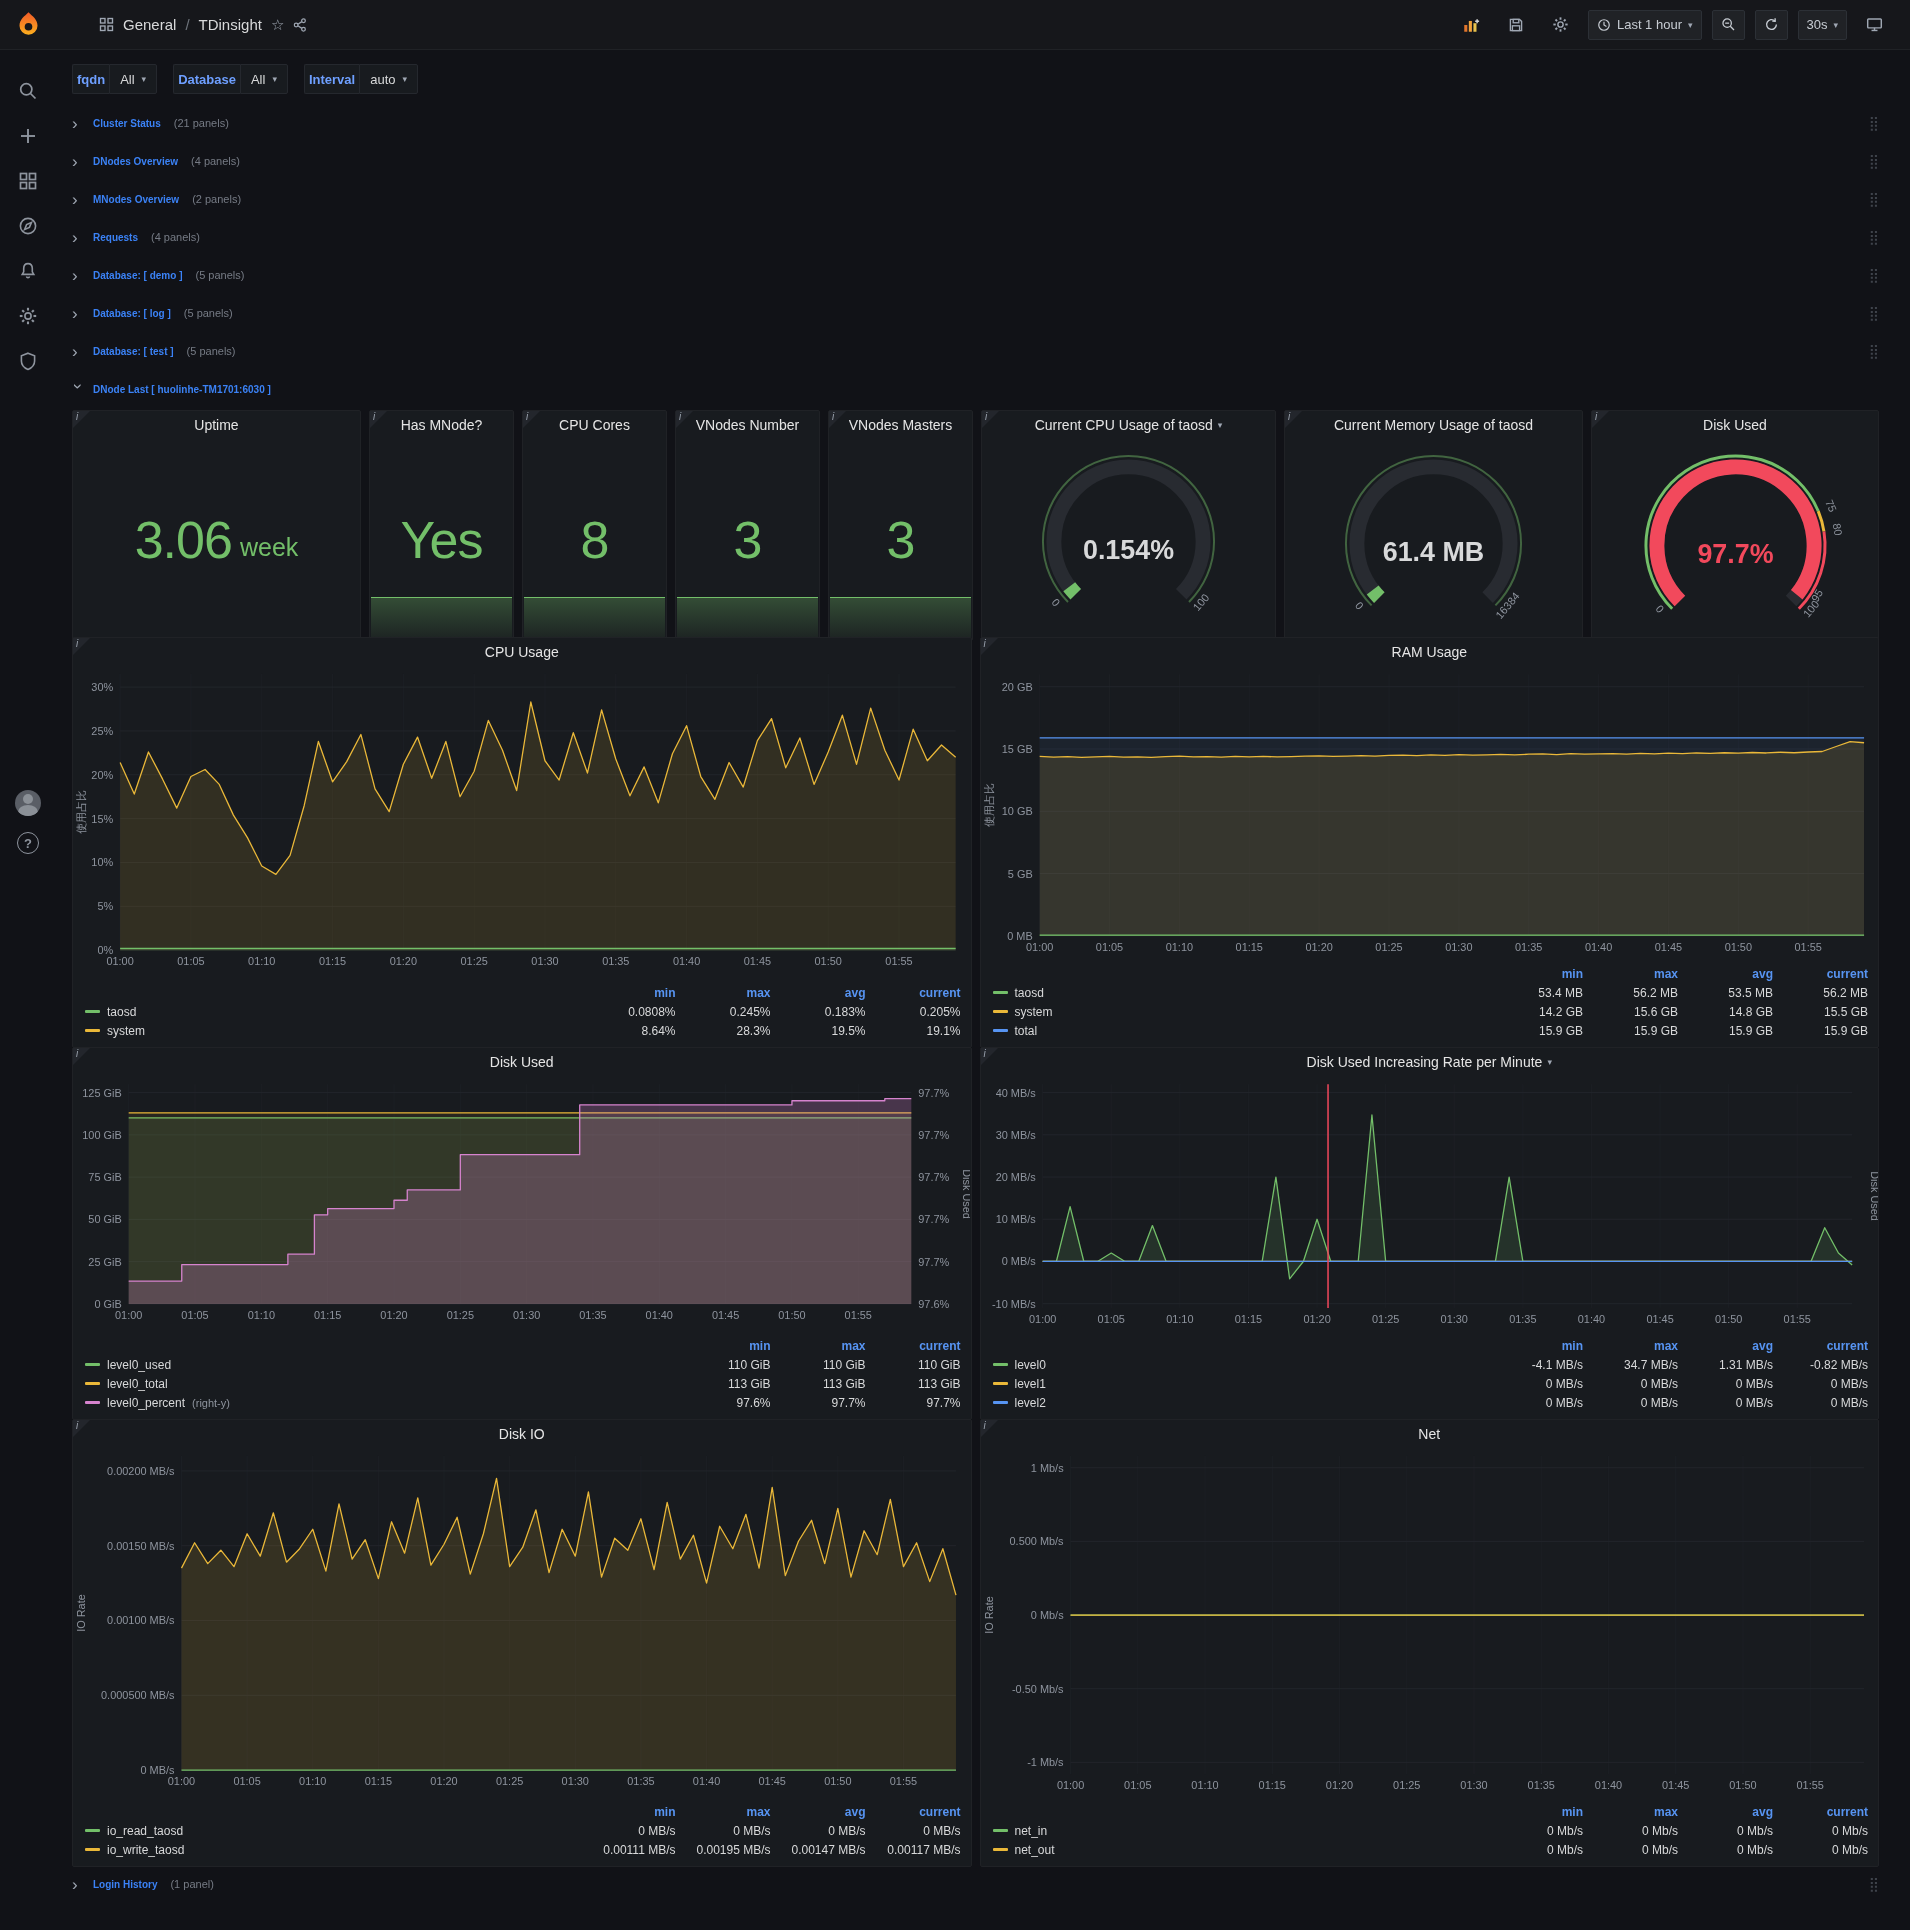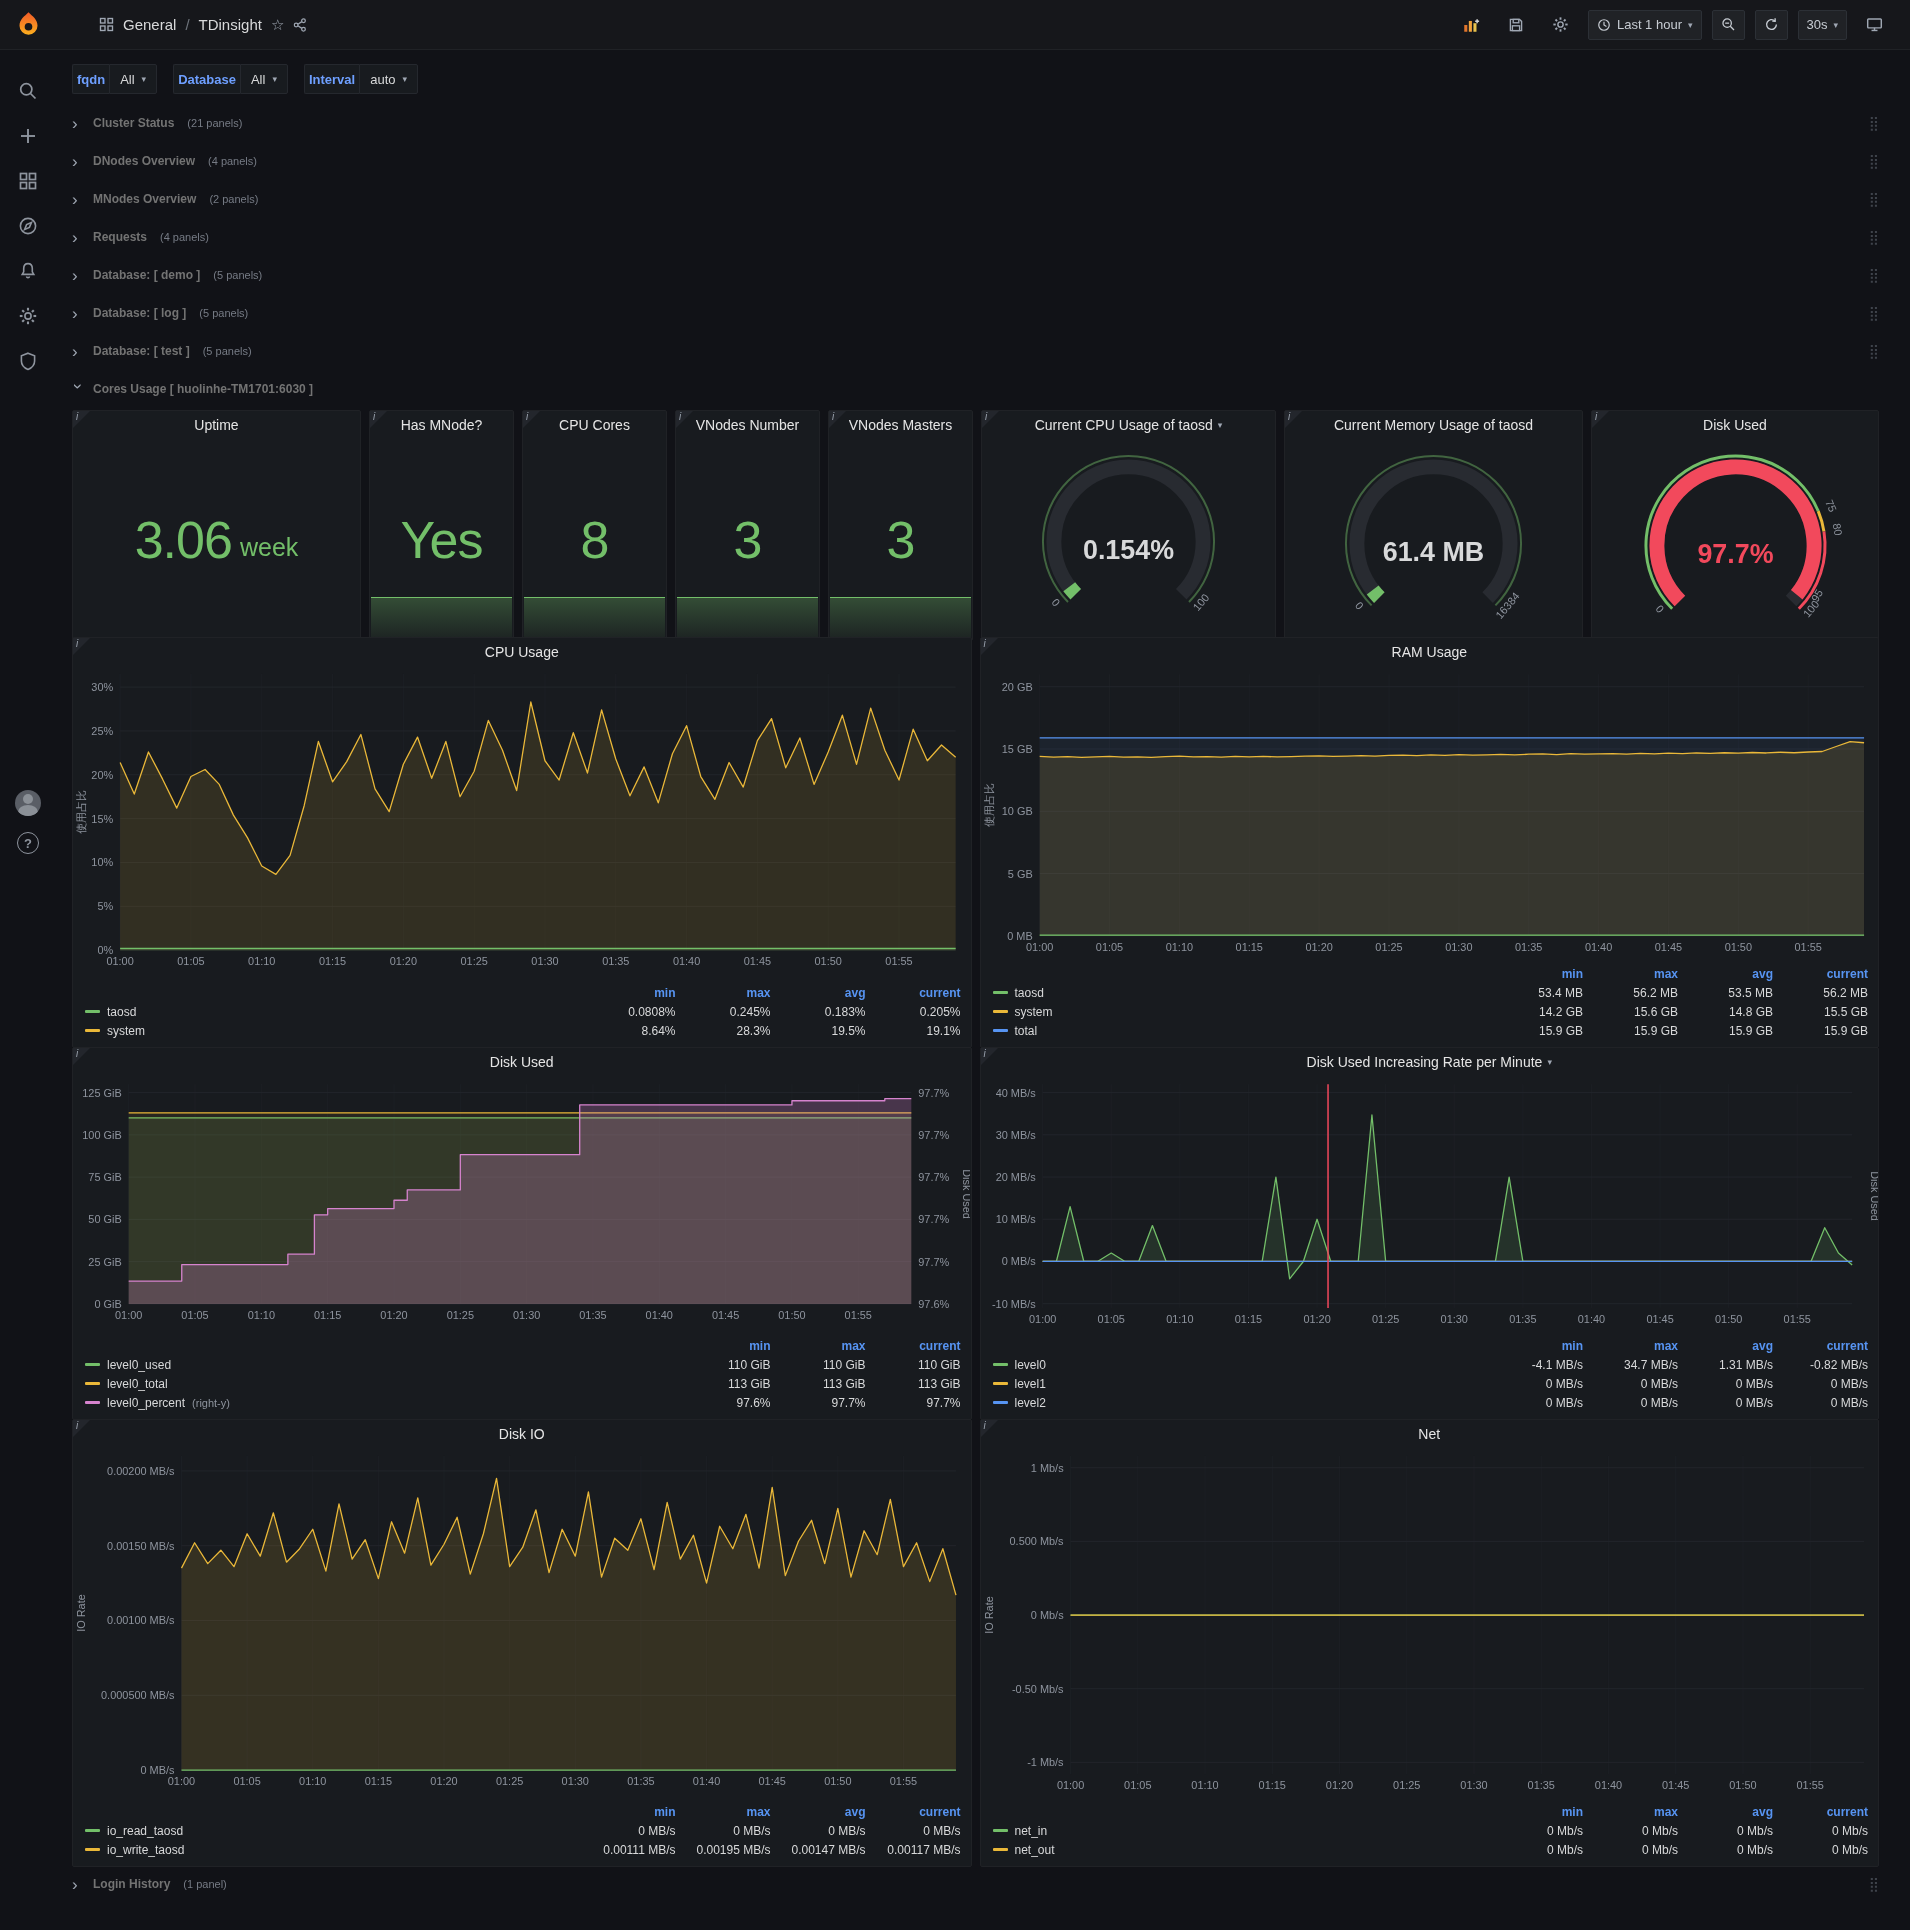--- a/index.html
+++ b/index.html
@@ -32,21 +32,21 @@
   .var-item{display:flex;height:30px;}
   .var-label{display:flex;align-items:center;padding:0 4px;background:#181b1f;
     border:1px solid #25282e;border-right:none;color:#6e9fff;font-size:13px;font-weight:700;
     border-radius:2px 0 0 2px;cursor:pointer;}
   .var-value{display:flex;align-items:center;gap:7px;padding:0 10px;background:#181b1f;
     border:1px solid #25282e;color:#d8d9da;font-size:13px;border-radius:0 2px 2px 0;cursor:pointer;}
   
   .dash-row{display:flex;align-items:center;height:34px;margin-bottom:4px;gap:9px;cursor:pointer;}
   .row-chevron{color:#9fa7b3;font-size:17px;width:12px;line-height:1;display:inline-block;}
   .row-chevron.down{transform:rotate(90deg);}
-  .row-title{font-weight:700;font-size:12px;color:#737373;}
+  .row-title{font-weight:700;font-size:10px;color:#3b82f6;}
   .row-count{font-size:11px;color:#767b85;margin-left:4px;}
   .row-drag{margin-left:auto;color:#3f434b;font-size:14px;cursor:grab;}
   
   .panel{background:#181b1f;border:1px solid #202226;border-radius:2px;position:relative;
     display:flex;flex-direction:column;min-width:0;}
   .panel-header{height:28px;flex:none;display:flex;align-items:center;justify-content:center;
     gap:5px;cursor:pointer;position:relative;}
   .panel-title{font-size:14px;color:#e5e5e5;white-space:nowrap;overflow:hidden;}
   .title-caret{font-size:9px;color:#9fa7b3;}
   .info-corner{position:absolute;top:0;left:0;width:0;height:0;border-top:17px solid #23262c;
@@ -311,21 +311,21 @@
       <div class="dash-row">
         <span class="row-chevron">›</span>
         <span class="row-title">Database: [ test ]</span>
         <span class="row-count">(5 panels)</span>
         <span class="row-drag">⣿</span>
       </div>
     </div>
 
   <div class="dash-row">
     <span class="row-chevron down">›</span>
-    <span class="row-title">Cores Usage [ huolinhe-TM1701:6030 ]</span>
+    <span class="row-title">DNode Last [ huolinhe-TM1701:6030 ]</span>
   </div>
 
   <div class="stats-grid">
     <section class="panel stat-panel">
       <span class="info-corner"></span>
         <span class="info-i">i</span>
       <header class="panel-header">
         <span class="panel-title">Uptime</span>
         </header>
       <div class="stat-body">

